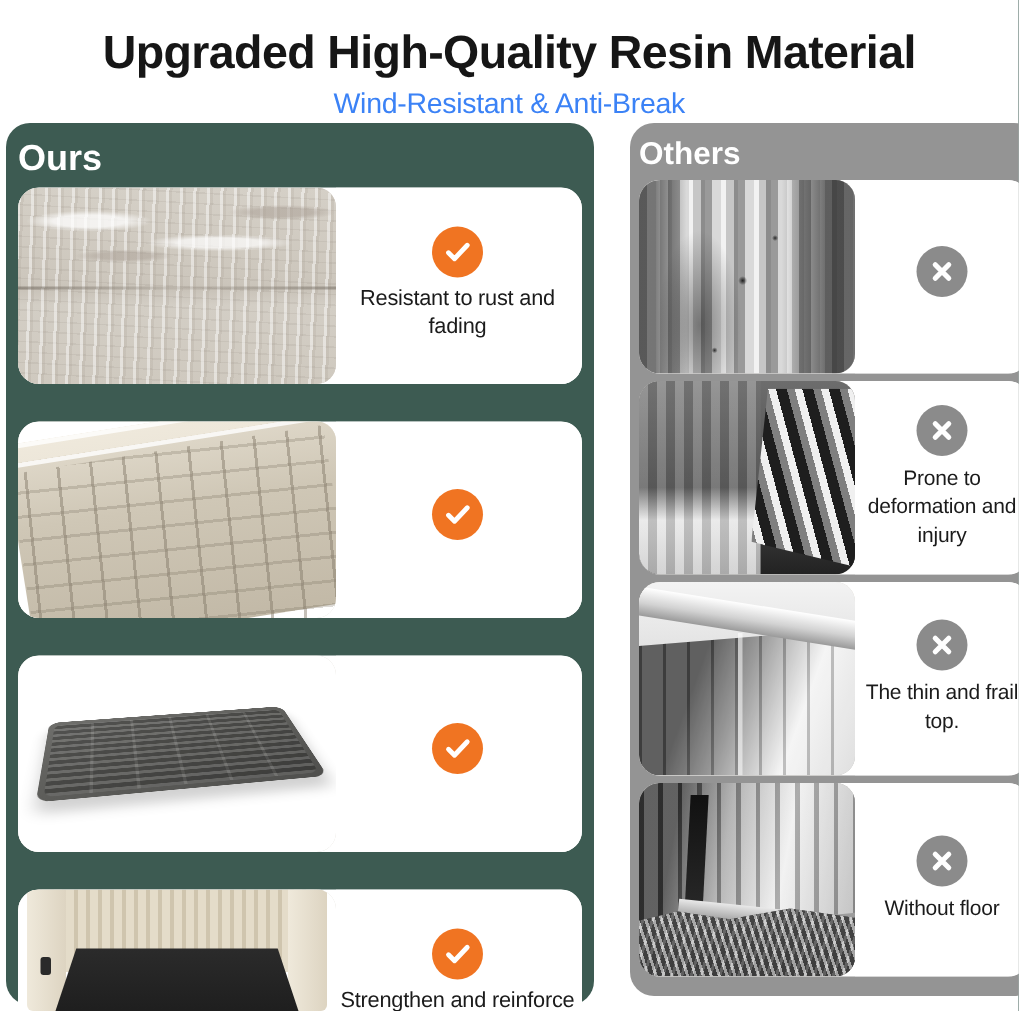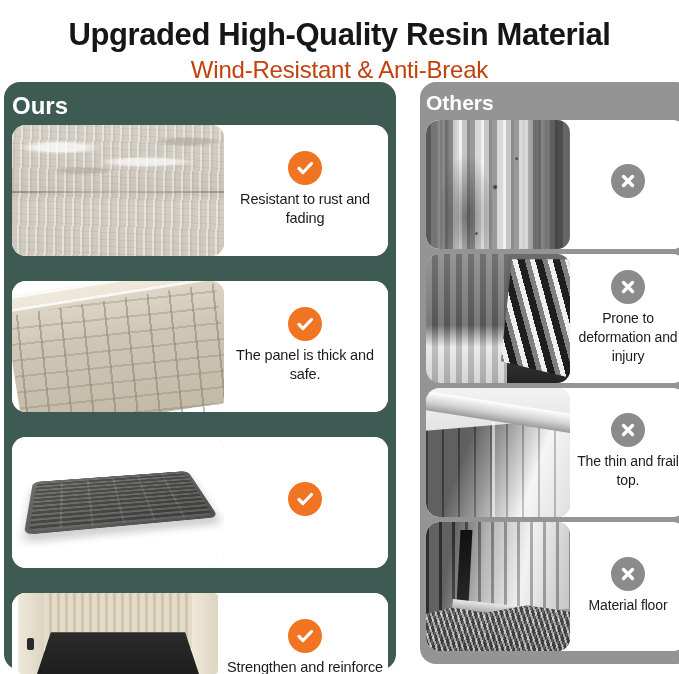--- a/index.html
+++ b/index.html
@@ -11,21 +11,21 @@
     position:relative;
   }
 
   
   .header{width:679px;padding-top:16px;text-align:center;}
   .title{
     font-size:31px;font-weight:bold;color:#161616;
     letter-spacing:-0.4px;line-height:38px;white-space:nowrap;
   }
   .subtitle{
-    font-size:24px;color:#c2410c;line-height:28px;margin-top:2px;
+    font-size:19px;color:#3b82f6;line-height:28px;margin-top:2px;
     letter-spacing:-0.2px;
   }
 
   
   .compare{
     position:absolute;left:0;top:78px;width:679px;height:596px;
   }
 
   .panel{
     position:absolute;top:4px;
@@ -298,21 +298,20 @@
               <div class="slab"></div>
               <div class="vents"></div>
           </div>
         </div>
         <div class="cell-text">
           <div class="badge ok">
             <svg width="20" height="20" viewBox="0 0 20 20">
                 <path d="M4 10.5 L8 14.5 L16.5 5.5" fill="none" stroke="#ffffff" stroke-width="3.2" stroke-linecap="round" stroke-linejoin="round"></path>
               </svg>
           </div>
-          <div class="cell-label">The panel is thick and safe.</div>
         </div>
       </div>
 
       <div class="row">
         <div class="photo">
           <div class="photo-inner art-mat">
               <div class="mat"></div>
             </div>
         </div>
         <div class="cell-text">
@@ -405,20 +404,20 @@
               <div class="sill"></div>
               <div class="grass"></div>
           </div>
         </div>
         <div class="cell-text">
           <div class="badge no">
             <svg width="20" height="20" viewBox="0 0 20 20">
                 <path d="M5.5 5.5 L14.5 14.5 M14.5 5.5 L5.5 14.5" fill="none" stroke="#ffffff" stroke-width="3.4" stroke-linecap="round"></path>
               </svg>
           </div>
-          <div class="cell-label">Material floor</div>
+          <div class="cell-label">Without floor</div>
         </div>
       </div>
 
     </div>
   </div>
 
 </div>
 
 </body></html>

